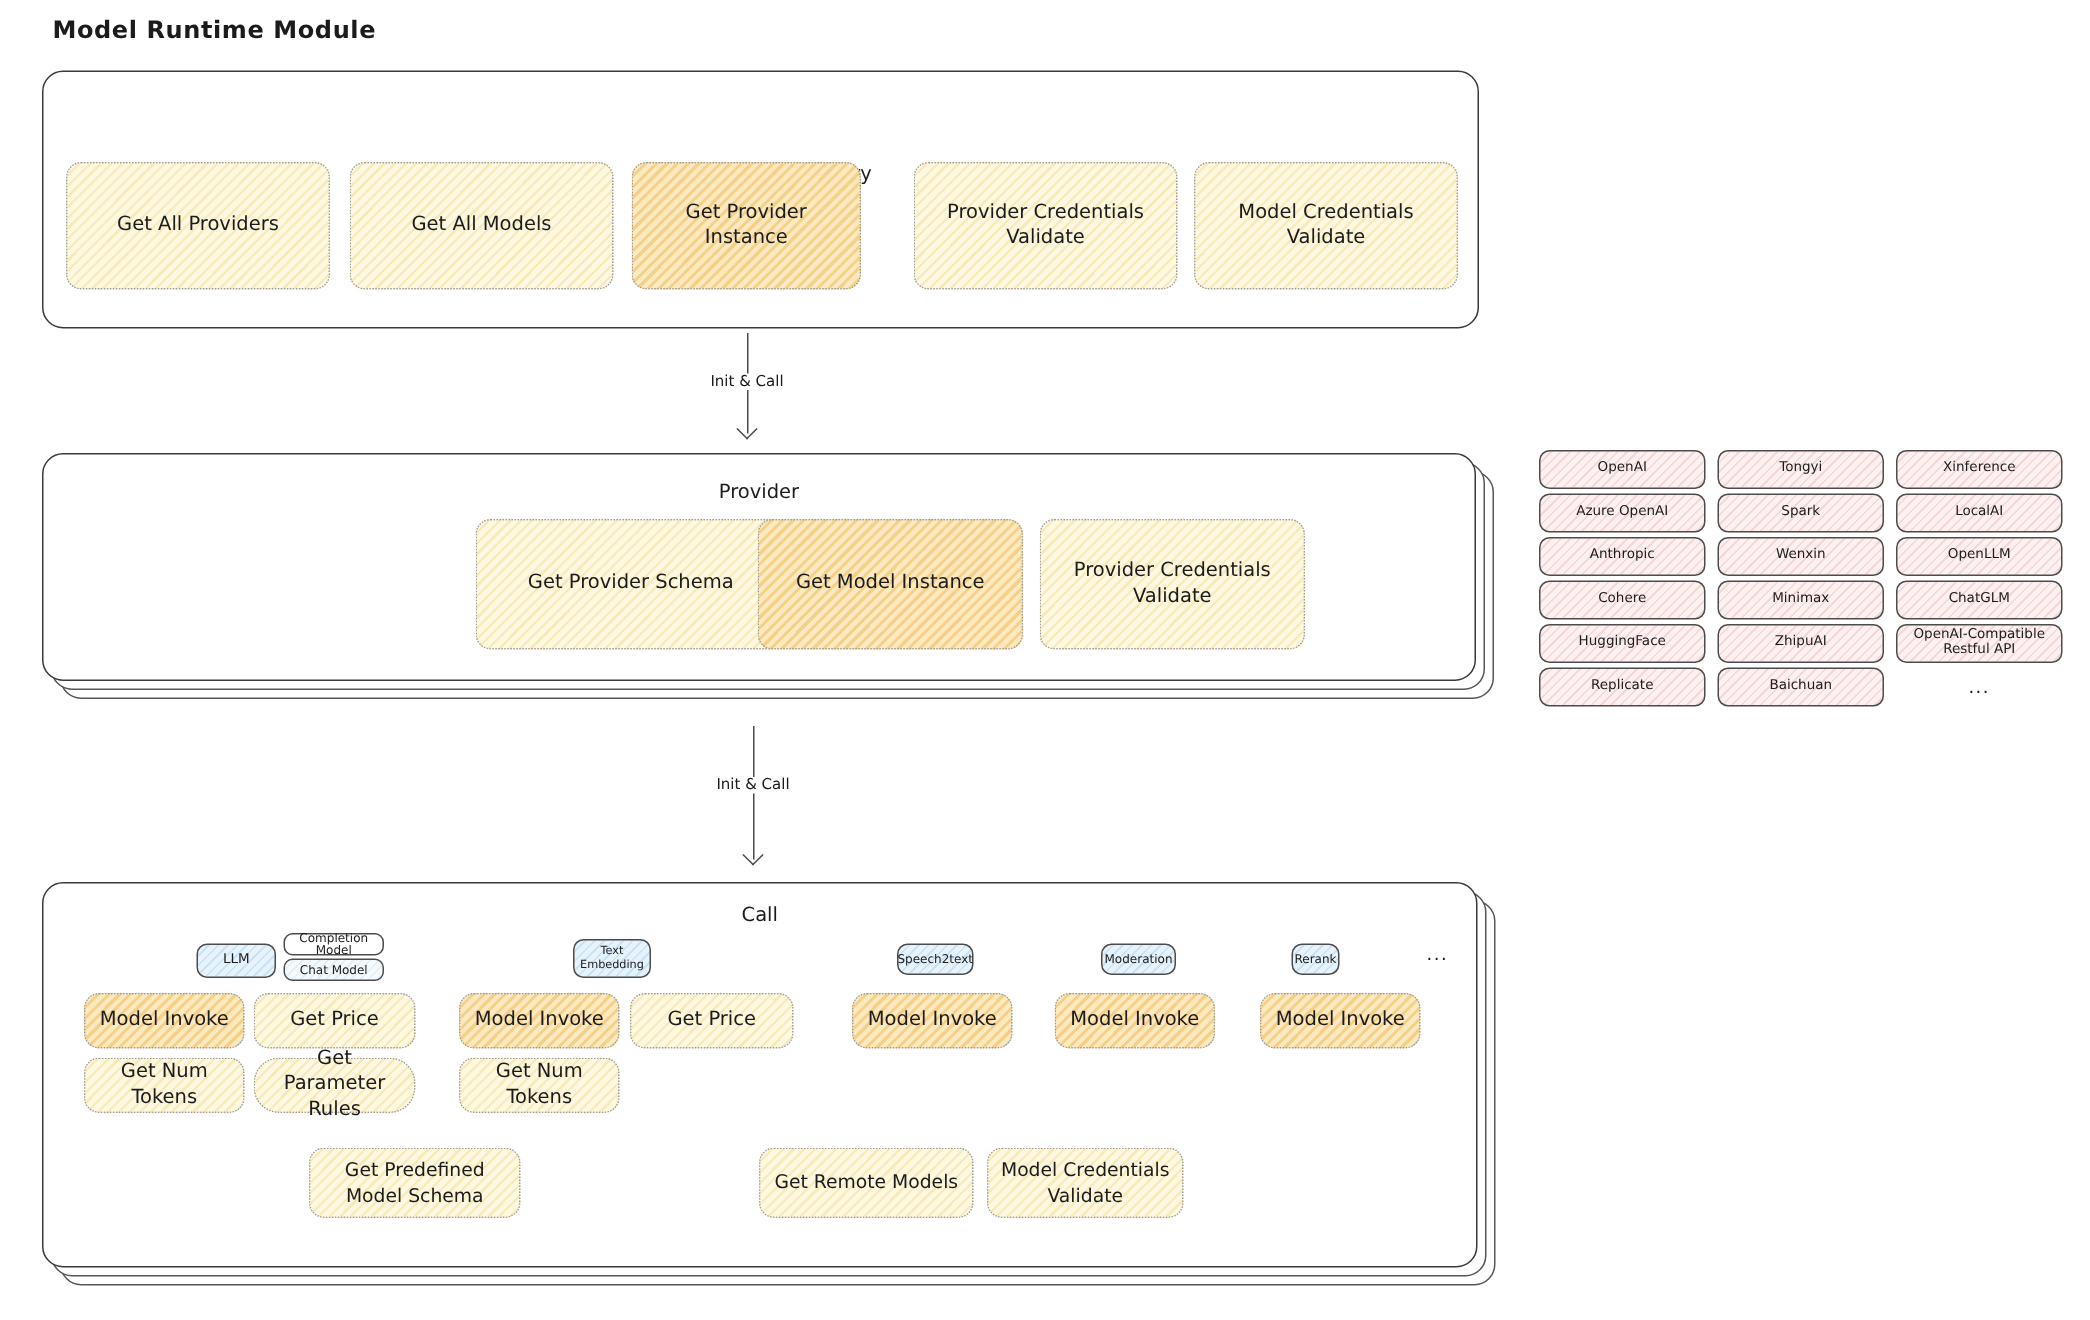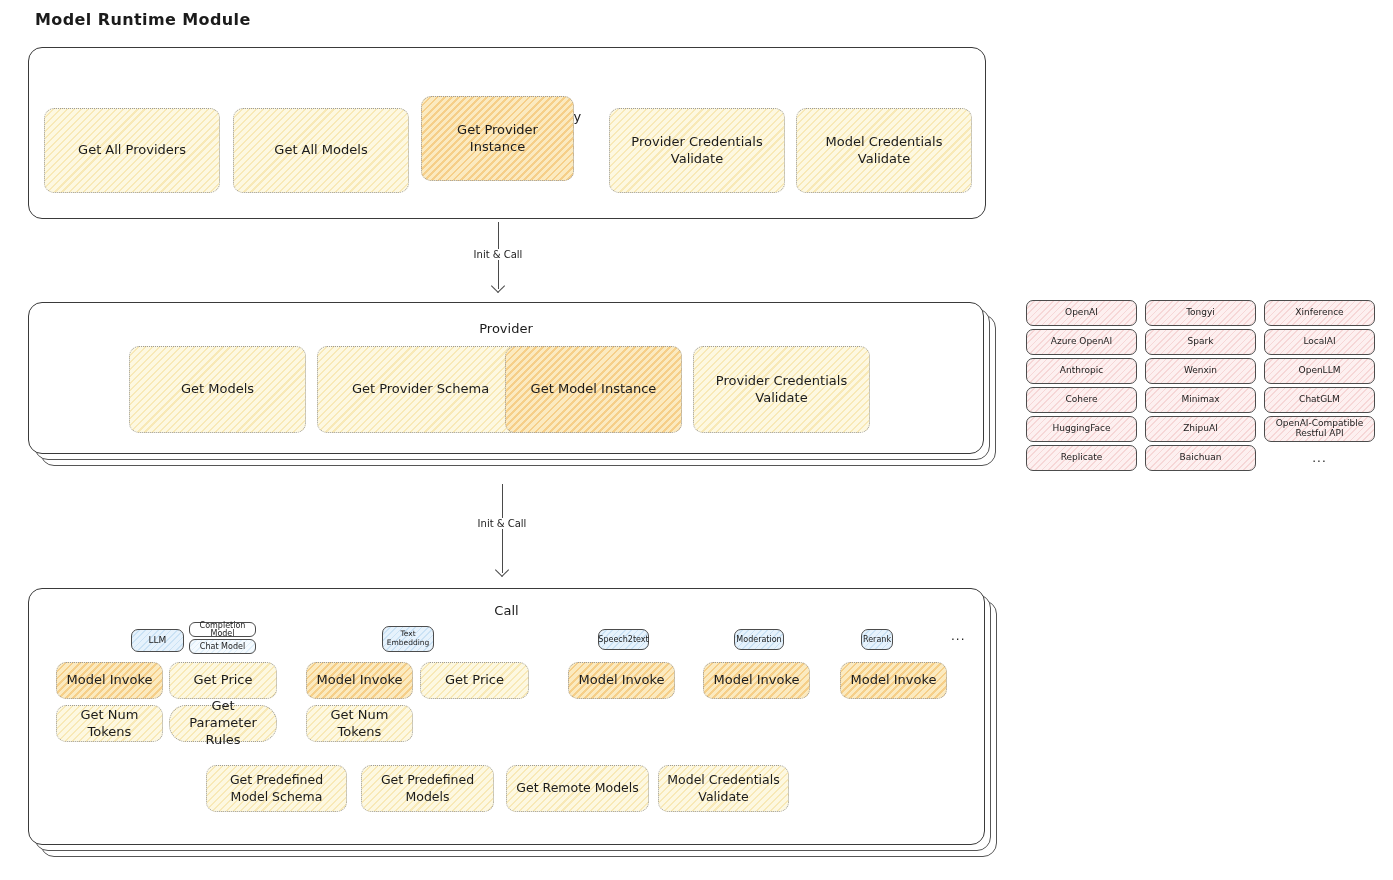--- a/index.html
+++ b/index.html
@@ -90,36 +90,35 @@
 <body>
 
 <div class="canvas">
 
   <div class="diagram-title">Model Runtime Module</div>
 
   <div class="box" style="left:28px; top:47px; width:958px; height:172px;">
     <div class="box-label" style="top:21px;margin-top:40px;">Model Provider Factory</div>
     <div class="node yellow" style="left:15px; top:60px; width:176px; height:85px;">Get All Providers</div>
     <div class="node yellow" style="left:204px; top:60px; width:176px; height:85px;">Get All Models</div>
-    <div class="node orange" style="left:392px; top:48px; width:153px; height:85px;">Get Provider Instance</div>
+    <div class="node orange" style="left:392px; top:60px; width:153px; height:85px;">Get Provider Instance</div>
     <div class="node yellow" style="left:580px; top:60px; width:176px; height:85px;">Provider Credentials Validate</div>
     <div class="node yellow" style="left:767px; top:60px; width:176px; height:85px;">Model Credentials Validate</div>
   </div>
 
   <div class="arrow" style="left:458px; top:222px; height:70px;">
     <div class="line"></div>
     <div class="label" style="top:27px;">Init &amp; Call</div>
     <div class="head"></div>
   </div>
 
   <div class="stack-layer" style="left:40px; top:314px; width:956px; height:152px; z-index:1;"></div>
   <div class="stack-layer" style="left:34px; top:308px; width:956px; height:152px; z-index:2;"></div>
   <div class="box" style="left:28px; top:302px; width:956px; height:152px; z-index:3;">
     <div class="box-label" style="top:18px;">Provider</div>
-    <div class="node yellow" style="left:100px; top:43px; width:177px; height:87px;">Get Models</div>
     <div class="node yellow" style="left:288px; top:43px; width:207px; height:87px;">Get Provider Schema</div>
     <div class="node orange" style="left:476px; top:43px; width:177px; height:87px;">Get Model Instance</div>
     <div class="node yellow" style="left:664px; top:43px; width:177px; height:87px;">Provider Credentials Validate</div>
   </div>
 
   <div class="chip-grid">
     <div class="chip">OpenAI</div>
     <div class="chip">Tongyi</div>
     <div class="chip">Xinference</div>
     <div class="chip">Azure OpenAI</div>
@@ -165,18 +164,17 @@
     <div class="node yellow" style="left:391px; top:73px; width:109px; height:37px;">Get Price</div>
     <div class="node orange" style="left:539px; top:73px; width:107px; height:37px;">Model Invoke</div>
     <div class="node orange" style="left:674px; top:73px; width:107px; height:37px;">Model Invoke</div>
     <div class="node orange" style="left:811px; top:73px; width:107px; height:37px;">Model Invoke</div>
 
     <div class="node yellow" style="left:27px; top:116px; width:107px; height:37px;">Get Num Tokens</div>
     <div class="node yellow" style="left:140px; top:116px; width:108px; height:37px;border-radius:17px;">Get Parameter Rules</div>
     <div class="node yellow" style="left:277px; top:116px; width:107px; height:37px;">Get Num Tokens</div>
 
     <div class="node yellow small" style="left:177px; top:176px; width:141px; height:47px;">Get Predefined Model Schema</div>
-    <div class="node yellow small" style="left:332px; top:176px; width:133px; height:47px;">Get Predefined Models</div>
     <div class="node yellow small" style="left:477px; top:176px; width:143px; height:47px;">Get Remote Models</div>
     <div class="node yellow small" style="left:629px; top:176px; width:131px; height:47px;">Model Credentials Validate</div>
   </div>
 
 </div>
 
 </body></html>

